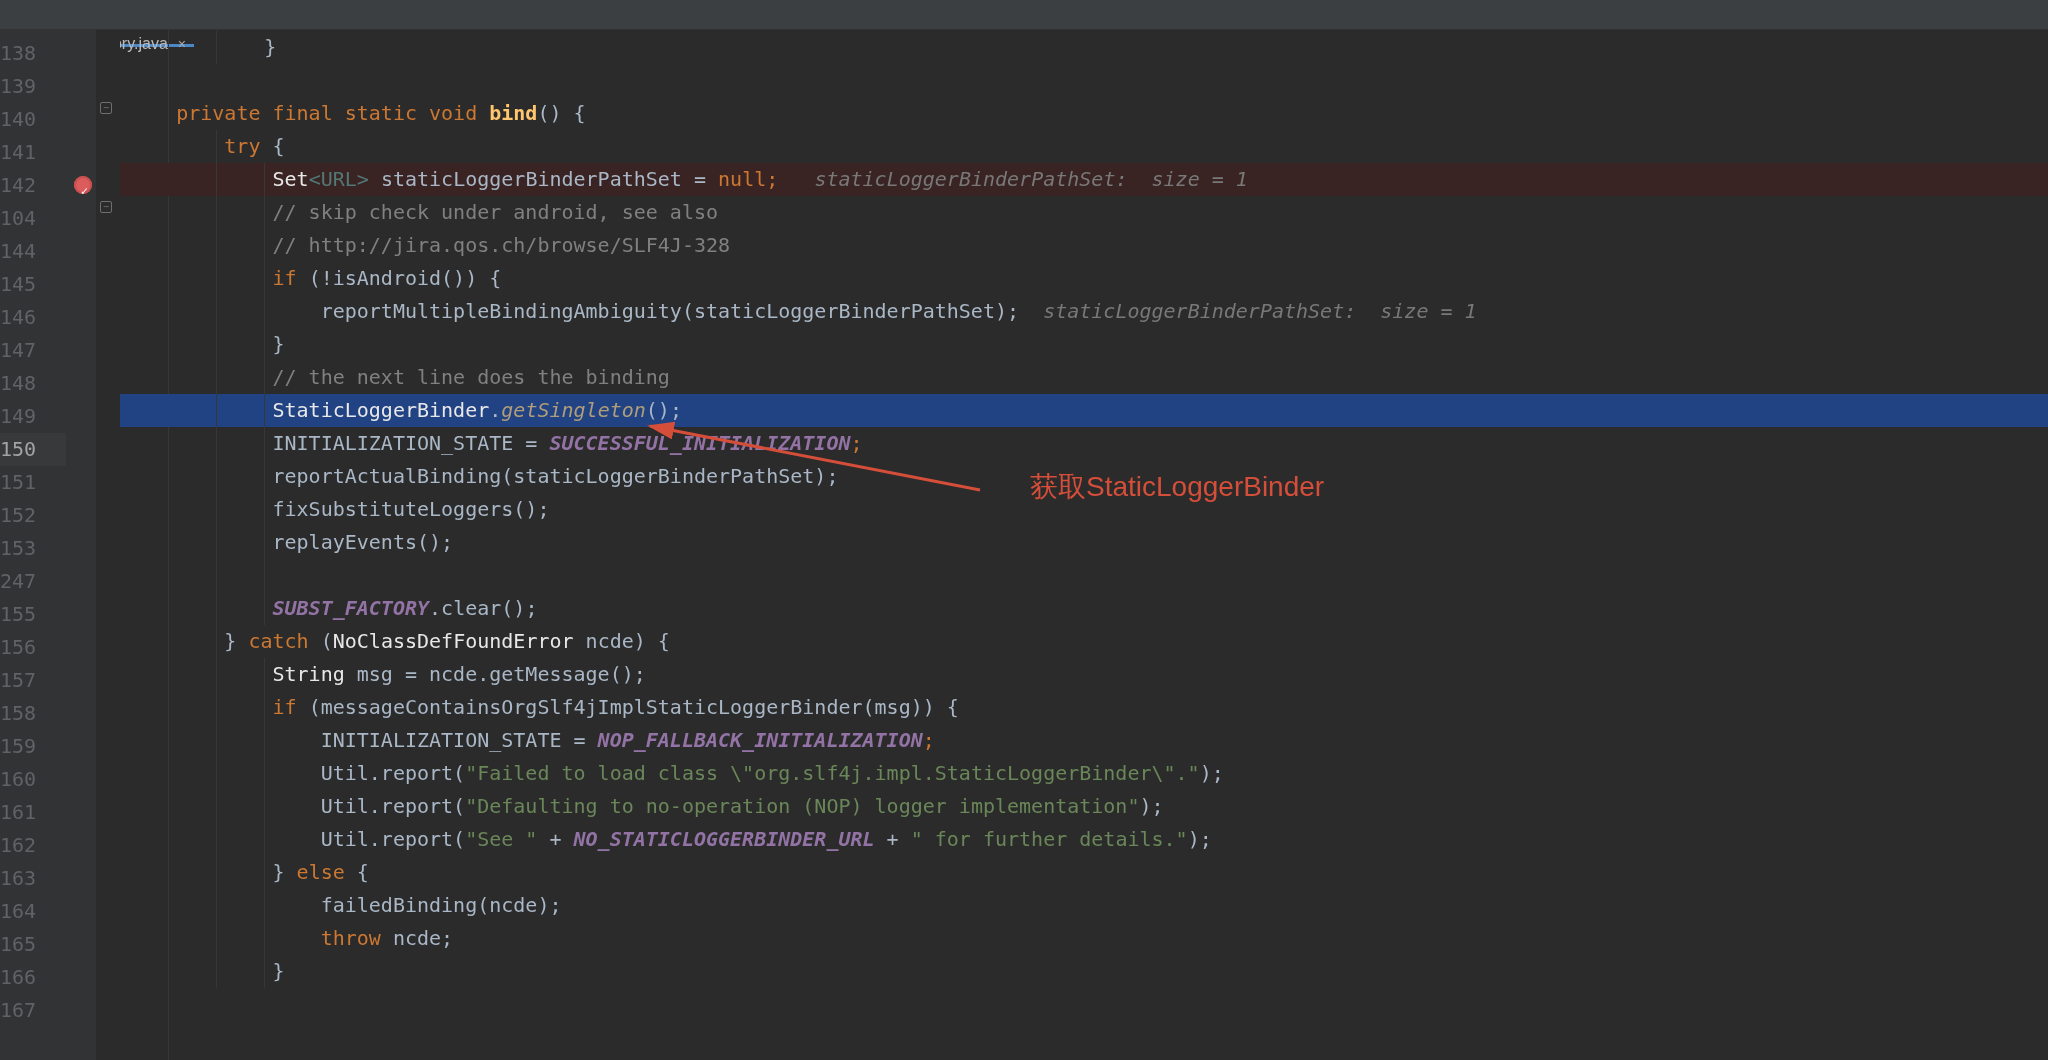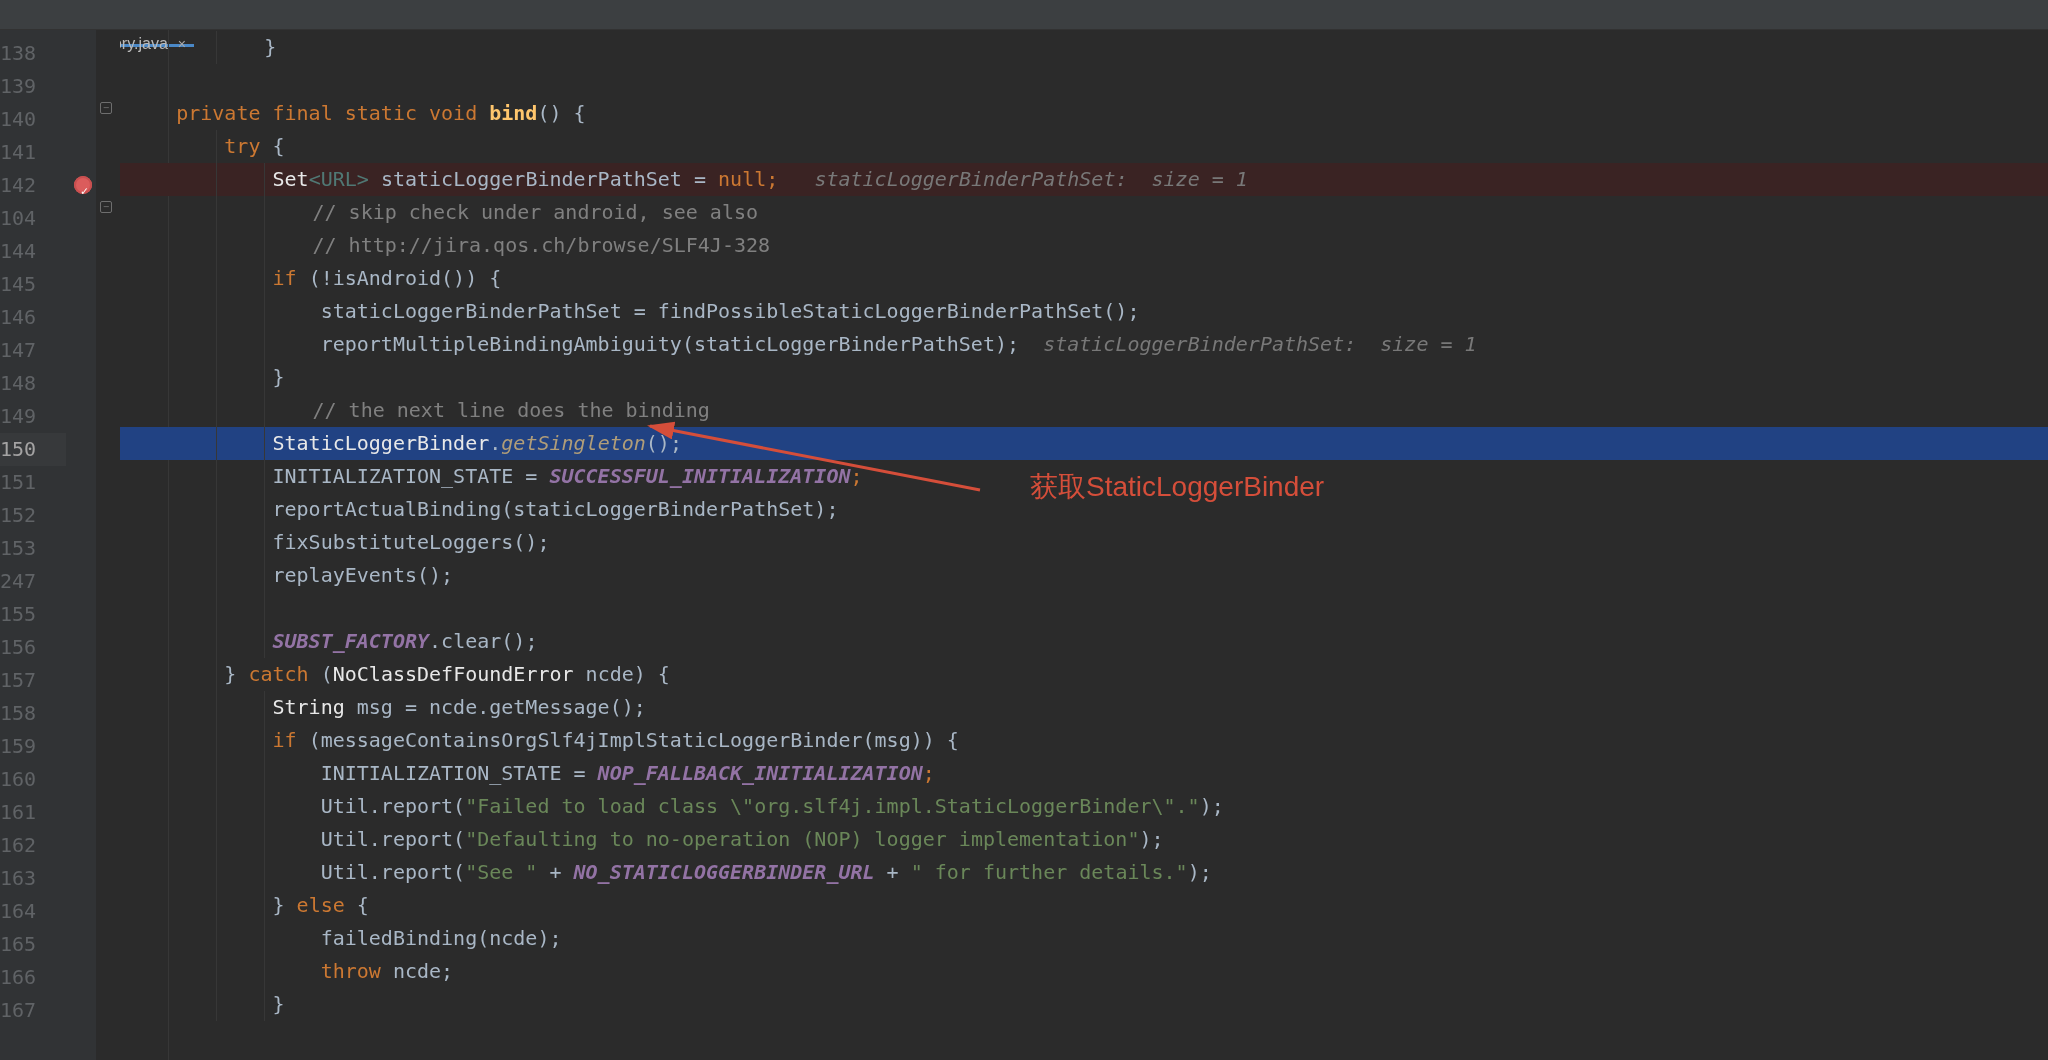--- a/index.html
+++ b/index.html
@@ -100,21 +100,21 @@
   .g1 { left: 48px; }
   .g2 { left: 96px; }
   .g3 { left: 144px; }
   
   .bp-line { background: #3a2323; }
   .cur-line { background: #214283; }
   
   .kw { color: #cc7832; }
   .method-def { color: #ffc66d; font-weight: bold; }
   .generic { color: #507874; }
-  .comment { color: #808080; margin-left: 40px; }
+  .comment { color: #808080; }
   .string { color: #6a8759; }
   .call { color: #b09d79; }
   .const-ref { color: #9373a5; font-style: italic; font-weight: bold; }
   .inline-hint { color: #787878; font-style: italic; }
   .op { color: #a9b7c6; }
   .sc { color: #cc7832; }
   .white { color: #e8e8e8; }
   
   .annotation {
     position: absolute;
@@ -178,21 +178,20 @@
     <div class="indent-guide g1" style="top:0;bottom:0"></div>
 
     <div class="code-line"><span class="indent-guide g2"></span><span style="padding-left:40px" class="op">        }</span></div>
     <div class="code-line"></div>
     <div class="code-line">    <span class="kw">private final static void </span><span class="method-def">bind</span><span class="op">() {</span></div>
     <div class="code-line"><span class="indent-guide g2"></span>        <span class="kw">try </span><span class="op">{</span></div>
     <div class="code-line bp-line"><span class="indent-guide g2"></span><span class="indent-guide g3"></span>            <span class="white">Set</span><span class="generic">&lt;URL&gt;</span><span class="op"> staticLoggerBinderPathSet = </span><span class="kw">null</span><span class="sc">;</span>   <span class="inline-hint">staticLoggerBinderPathSet:  size = 1</span></div>
     <div class="code-line"><span class="indent-guide g2"></span><span class="indent-guide g3"></span>            <span class="comment">// skip check under android, see also</span></div>
     <div class="code-line"><span class="indent-guide g2"></span><span class="indent-guide g3"></span>            <span class="comment">// http://jira.qos.ch/browse/SLF4J-328</span></div>
     <div class="code-line"><span class="indent-guide g2"></span><span class="indent-guide g3"></span>            <span class="kw">if </span><span class="op">(!isAndroid()) {</span></div>
-    <div class="code-line"><span class="indent-guide g2"></span><span class="indent-guide g3"></span>                <span class="op">staticLoggerBinderPathSet = findPossibleStaticLoggerBinderPathSet();</span></div>
     <div class="code-line"><span class="indent-guide g2"></span><span class="indent-guide g3"></span>                <span class="op">reportMultipleBindingAmbiguity(staticLoggerBinderPathSet);</span>  <span class="inline-hint">staticLoggerBinderPathSet:  size = 1</span></div>
     <div class="code-line"><span class="indent-guide g2"></span><span class="indent-guide g3"></span>            <span class="op">}</span></div>
     <div class="code-line"><span class="indent-guide g2"></span><span class="indent-guide g3"></span>            <span class="comment">// the next line does the binding</span></div>
     <div class="code-line cur-line"><span class="indent-guide g2"></span><span class="indent-guide g3"></span>            <span class="white">StaticLoggerBinder</span><span class="op">.</span><span class="call" style="font-style:italic">getSingleton</span><span class="op">();</span></div>
     <div class="code-line"><span class="indent-guide g2"></span><span class="indent-guide g3"></span>            <span class="op">INITIALIZATION_STATE = </span><span class="const-ref">SUCCESSFUL_INITIALIZATION</span><span class="sc">;</span></div>
     <div class="code-line"><span class="indent-guide g2"></span><span class="indent-guide g3"></span>            <span class="op">reportActualBinding(staticLoggerBinderPathSet);</span></div>
     <div class="code-line"><span class="indent-guide g2"></span><span class="indent-guide g3"></span>            <span class="op">fixSubstituteLoggers();</span></div>
     <div class="code-line"><span class="indent-guide g2"></span><span class="indent-guide g3"></span>            <span class="op">replayEvents();</span></div>
     <div class="code-line"><span class="indent-guide g2"></span><span class="indent-guide g3"></span>            </div>
     <div class="code-line"><span class="indent-guide g2"></span><span class="indent-guide g3"></span>            <span class="const-ref">SUBST_FACTORY</span><span class="op">.clear();</span></div>

